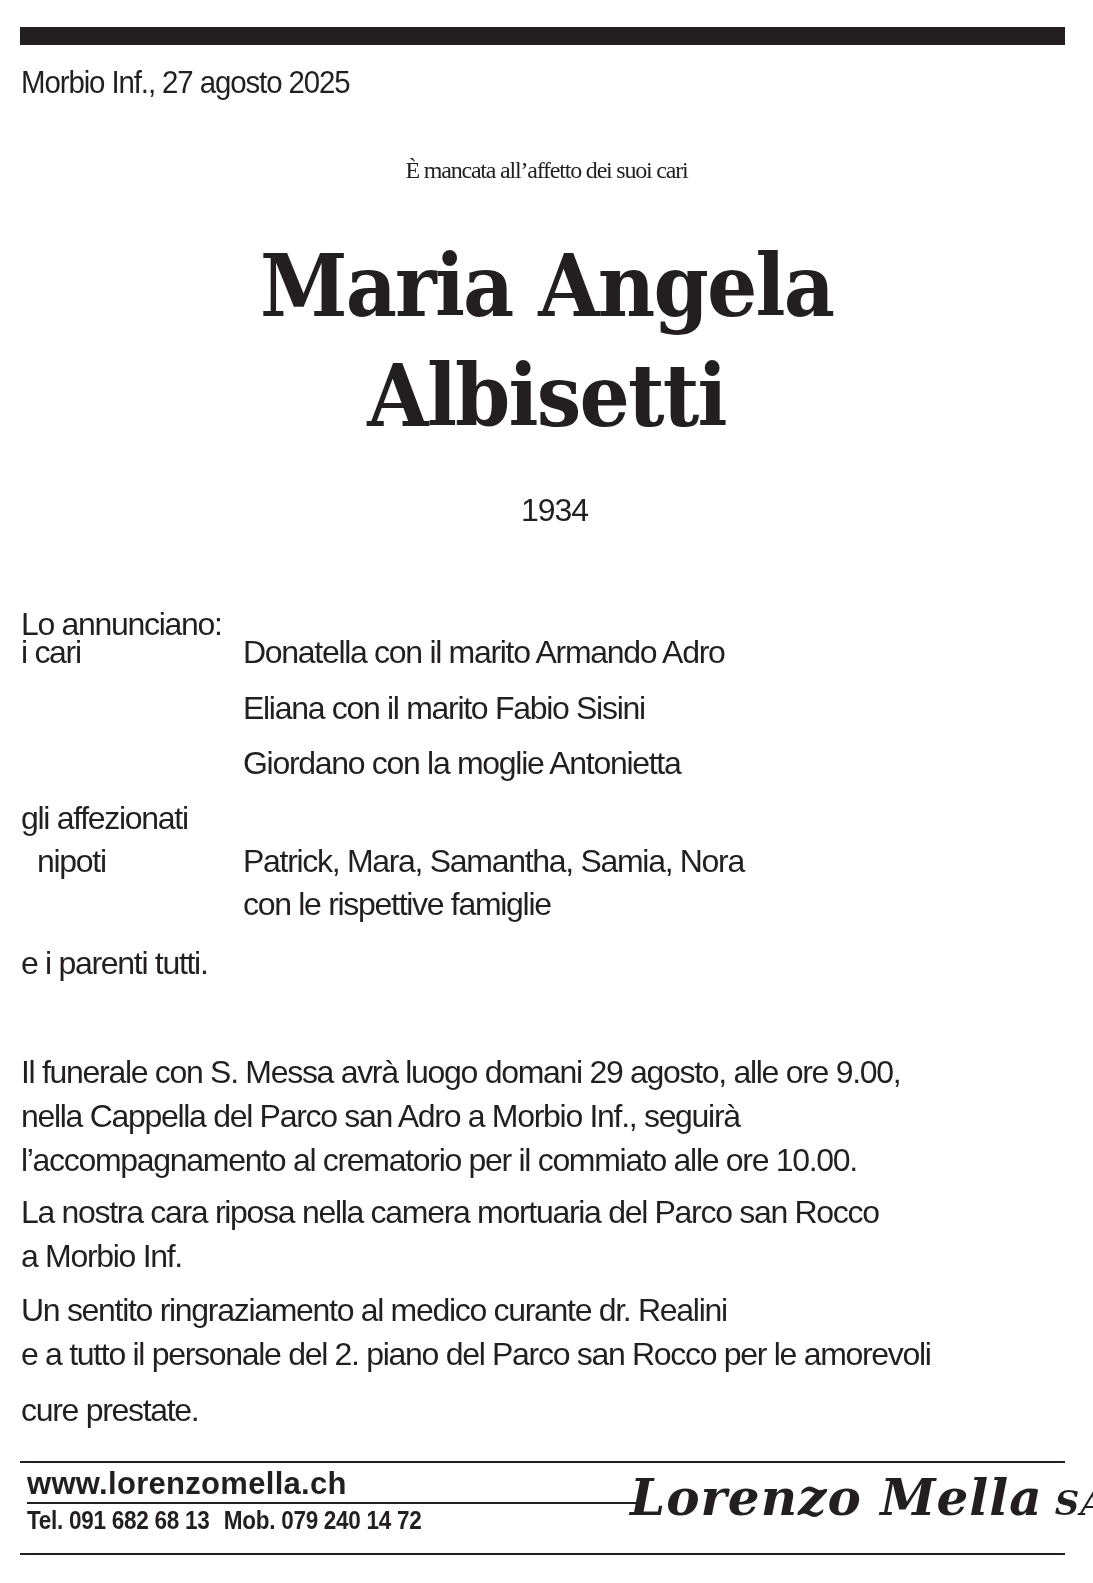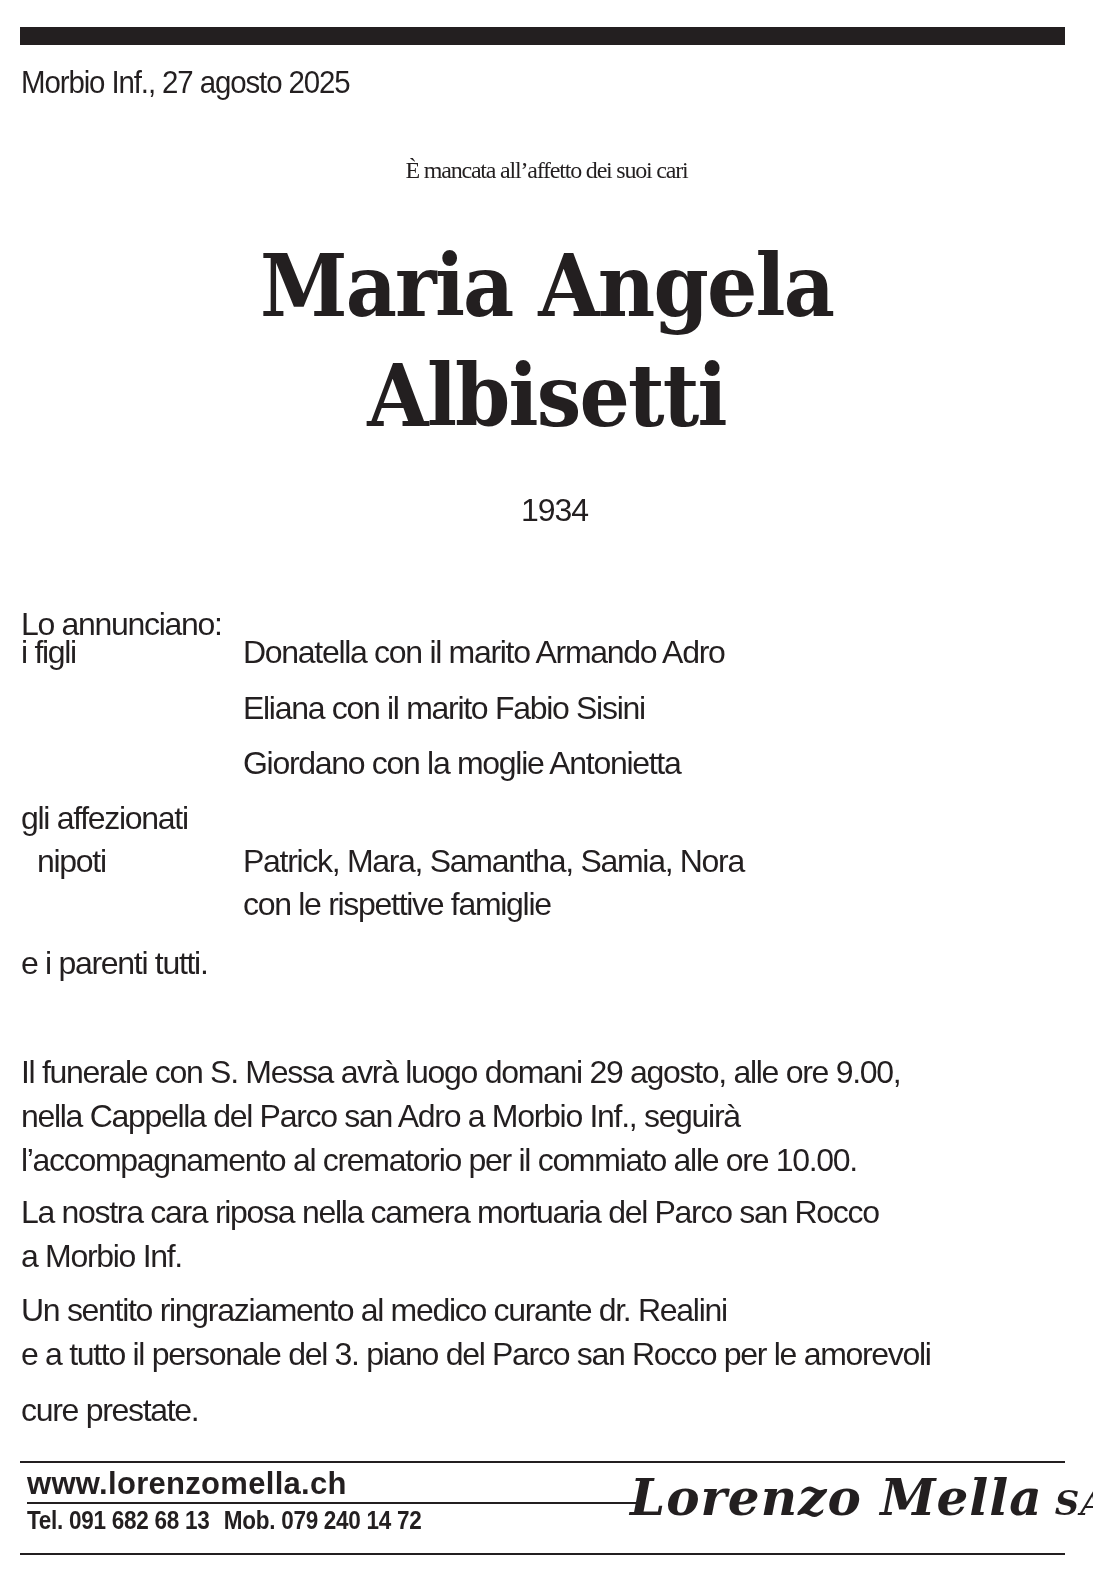--- a/index.html
+++ b/index.html
@@ -34,21 +34,21 @@
 <div class="intro">È mancata all’affetto dei suoi cari</div>
 
 <div class="name l1">Maria Angela</div>
 <div class="name l2">Albisetti</div>
 
 <div class="year">1934</div>
 
 <div>
   <div class="t" style="left:21px; top:604px;">Lo annunciano:</div>
 
-  <div class="t" style="left:21px; top:632px;">i figli</div>
+  <div class="t" style="left:21px; top:632px;">i cari</div>
   <div class="t" style="left:243px; top:632px;">Donatella con il marito Armando Adro</div>
   <div class="t" style="left:243px; top:688px;">Eliana con il marito Fabio Sisini</div>
   <div class="t" style="left:243px; top:743px;">Giordano con la moglie Antonietta</div>
 
   <div class="t" style="left:21px; top:798px;">gli affezionati</div>
   <div class="t" style="left:21px; top:841px;margin-left:16px;">nipoti</div>
   <div class="t" style="left:243px; top:841px;">Patrick, Mara, Samantha, Samia, Nora</div>
   <div class="t" style="left:243px; top:884px;">con le rispettive famiglie</div>
 
   <div class="t" style="left:21px; top:943px;">e i parenti tutti.</div>
@@ -56,21 +56,21 @@
 
 <div>
   <div class="para" style="top:1050px;">Il funerale con S. Messa avrà luogo domani 29 agosto, alle ore 9.00,</div>
   <div class="para" style="top:1094px;">nella Cappella del Parco san Adro a Morbio Inf., seguirà</div>
   <div class="para" style="top:1138px;">l’accompagnamento al crematorio per il commiato alle ore 10.00.</div>
 
   <div class="para" style="top:1190px;">La nostra cara riposa nella camera mortuaria del Parco san Rocco</div>
   <div class="para" style="top:1234px;">a Morbio Inf.</div>
 
   <div class="para" style="top:1288px;">Un sentito ringraziamento al medico curante dr. Realini</div>
-  <div class="para" style="top:1332px;">e a tutto il personale del 3. piano del Parco san Rocco per le amorevoli</div>
+  <div class="para" style="top:1332px;">e a tutto il personale del 2. piano del Parco san Rocco per le amorevoli</div>
   <div class="para" style="top:1376px;margin-top:12px;">cure prestate.</div>
 </div>
 
 <div class="rule" style="top:1460px; top:1461px;"></div>
 
 <div class="web" style="top:1468px;">www.lorenzomella.ch</div>
 <div class="web-underline" style="top:1502px;"></div>
 <div class="phone" style="top:1504px;">
   <span>Tel. 091 682 68 13</span><span>Mob. 079 240 14 72</span>
 </div>

